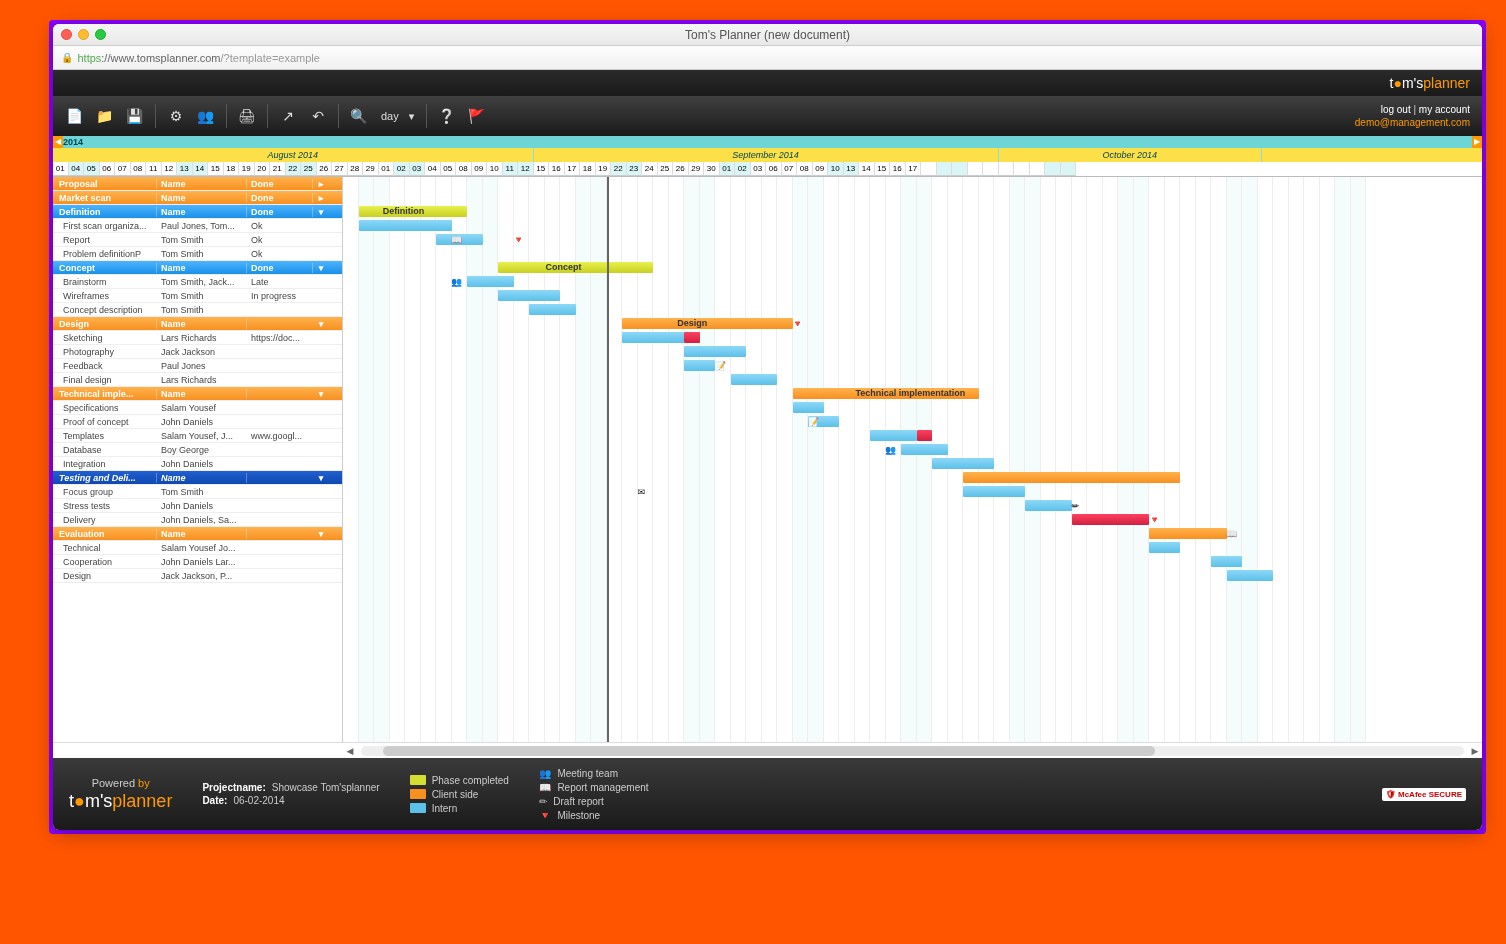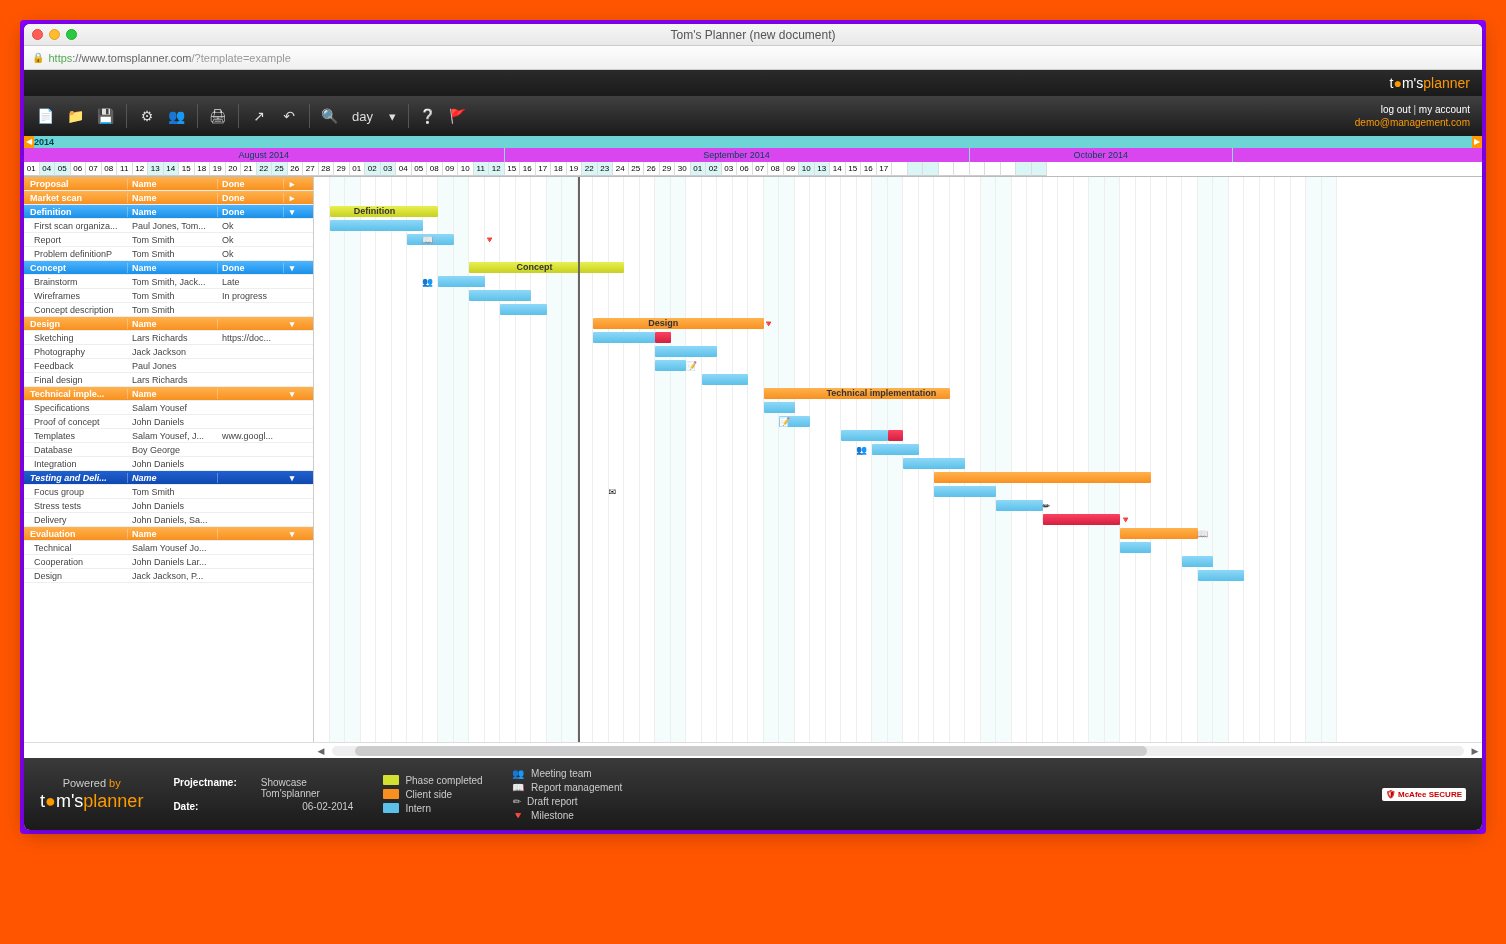--- a/index.html
+++ b/index.html
@@ -1,52 +1,52 @@
 <!DOCTYPE html>
 <html><head>
 <meta charset="utf-8">
 <style>
 * { margin: 0; padding: 0; box-sizing: border-box; font-family: Arial, sans-serif; }
 body { background: #ff5500; padding: 20px; }
-.outer-frame { background: #8800ff; padding: 4px; border-radius: 4px; }
+.outer-frame { background: #8800ff; padding: 4px; border-radius: 4px; margin-left: 29px; }
 .window { background: #fff; border-radius: 6px; overflow: hidden; box-shadow: 0 4px 20px rgba(0,0,0,0.3); }
 .titlebar { height: 22px; background: linear-gradient(#f6f6f6,#e8e8e8); display: flex; align-items: center; padding: 0 8px; border-bottom: 1px solid #ccc; position: relative; }
 .traffic-lights { display: flex; gap: 6px; }
 .tl { width: 11px; height: 11px; border-radius: 50%; }
 .tl-red { background: #ff5f57; border: 1px solid #e04740; }
 .tl-yellow { background: #ffbd2e; border: 1px solid #dfa022; }
 .tl-green { background: #28ca42; border: 1px solid #1dad2b; }
 .title-text { position: absolute; left: 50%; transform: translateX(-50%); font-size: 12px; color: #555; }
 .addressbar { height: 24px; background: linear-gradient(#fdfdfd,#f0f0f0); border-bottom: 1px solid #ccc; display: flex; align-items: center; padding: 0 8px; font-size: 11px; color: #666; }
 .lock-icon { color: #5a5; margin-right: 4px; font-size: 10px; }
 .proto { color: #5a5; }
 .url-rest { color: #999; }
 .app { display: flex; flex-direction: column; height: 760px; }
 .top-logo-row { height: 26px; background: linear-gradient(#2a2a2a,#1a1a1a); display: flex; justify-content: flex-end; align-items: center; padding: 0 12px; }
 .logo { font-size: 14px; color: #fff; }
 .logo .t { color: #fff; }
 .logo .orange { color: #f90; }
 .toolbar { height: 40px; background: linear-gradient(#404040,#1a1a1a); display: flex; align-items: center; padding: 0 8px; gap: 2px; }
 .tb-btn { width: 28px; height: 28px; display: flex; align-items: center; justify-content: center; border-radius: 3px; cursor: pointer; color: #ddd; font-size: 14px; }
 .tb-sep { width: 1px; height: 24px; background: #555; margin: 0 4px; }
-.tb-day { display: flex; align-items: center; gap: 16px; color: #ddd; font-size: 13px; padding: 0 6px; cursor: pointer; }
+.tb-day { display: flex; align-items: center; gap: 10px; color: #ddd; font-size: 11px; padding: 0 6px; cursor: pointer; }
 .tb-right { margin-left: auto; text-align: right; color: #ccc; font-size: 10px; line-height: 1.3; padding-right: 4px; }
 .tb-right a { color: #fff; cursor: pointer; }
 .tb-email { color: #f90; }
 .content { flex: 1; display: flex; flex-direction: column; overflow: hidden; background: #fff; }
 .timeline-header { display: flex; border-bottom: 1px solid #bbb; }
 .left-panel-header { width: 290px; flex-shrink: 0; background: #fff; display: flex; align-items: flex-end; padding: 24px 0 4px 6px; font-size: 10px; font-weight: bold; color: #333; }
 .lph-col1 { width: 104px; }
 .lph-col2 { width: 90px; }
 .lph-col3 { width: 60px; }
 .timeline-right { flex: 1; overflow: hidden; }
 .year-row { height: 12px; background: #6dd5d5; display: flex; font-size: 9px; color: #045; position: relative; }
 .year-row .arrow { width: 10px; background: #f90; color: #fff; text-align: center; line-height: 12px; font-size: 8px; }
 .year-row .year-label { flex: 1; text-align: left; line-height: 12px; font-weight: bold; }
-.month-row { height: 14px; background: #d946ef; display: flex; font-size: 9px; color: #045; }
+.month-row { height: 14px; background: #fde047; display: flex; font-size: 9px; color: #045; font-style: italic; }
 .month-cell { text-align: center; line-height: 14px; border-right: 1px solid #8dd; }
 .day-row { height: 14px; display: flex; font-size: 8px; }
 .day-cell { width: 15.5px; text-align: center; line-height: 14px; border-right: 1px solid #ddd; border-bottom: 1px solid #ccc; flex-shrink: 0; }
 .day-cell.weekend { background: #d9f5f5; }
 .body-area { flex: 1; display: flex; overflow: hidden; position: relative; }
 .left-panel { width: 290px; flex-shrink: 0; overflow-y: auto; border-right: 1px solid #ccc; }
 .row { height: 14px; display: flex; font-size: 9px; align-items: center; border-bottom: 1px solid #eee; }
 .row.header-row { color: #fff; font-weight: bold; }
 .row .c1 { width: 104px; padding-left: 6px; overflow: hidden; white-space: nowrap; text-overflow: ellipsis; }
 .row .c2 { width: 90px; padding-left: 4px; overflow: hidden; white-space: nowrap; text-overflow: ellipsis; }
@@ -77,21 +77,21 @@
 .scroll-row { height: 16px; display: flex; align-items: center; background: #fff; border-top: 1px solid #ddd; }
 .scroll-arrow { width: 14px; text-align: center; font-size: 9px; color: #666; cursor: pointer; }
 .scroll-track { flex: 1; height: 10px; background: #eee; border-radius: 5px; margin: 0 4px; position: relative; }
 .scroll-thumb { position: absolute; height: 10px; background: #ccc; border-radius: 5px; }
 .footer { height: 72px; background: linear-gradient(#3a3a3a,#1a1a1a); display: flex; align-items: center; padding: 8px 16px; color: #ccc; font-size: 10px; gap: 30px; }
 .footer-logo-area { display: flex; flex-direction: column; align-items: center; gap: 2px; }
 .powered { font-size: 11px; }
 .powered .by { color: #f90; }
 .footer-logo { font-size: 18px; color: #fff; }
 .footer-col { display: flex; flex-direction: column; gap: 2px; max-width: 180px; }
-.footer-row { display: flex; gap: 24px; justify-content: space-between; }
+.footer-row { display: flex; gap: 6px; }
 .footer-label { font-weight: bold; color: #fff; white-space: nowrap; }
 .legend { display: flex; flex-direction: column; gap: 3px; }
 .legend-item { display: flex; align-items: center; gap: 6px; }
 .legend-sw { width: 16px; height: 10px; border-radius: 1px; }
 .mcafee { margin-left: auto; background: #fff; color: #c00; font-size: 8px; font-weight: bold; padding: 2px 4px; border-radius: 2px; display: flex; align-items: center; gap: 2px; }
 </style>
 </head>
 <body>
 
 <div class="outer-frame">

